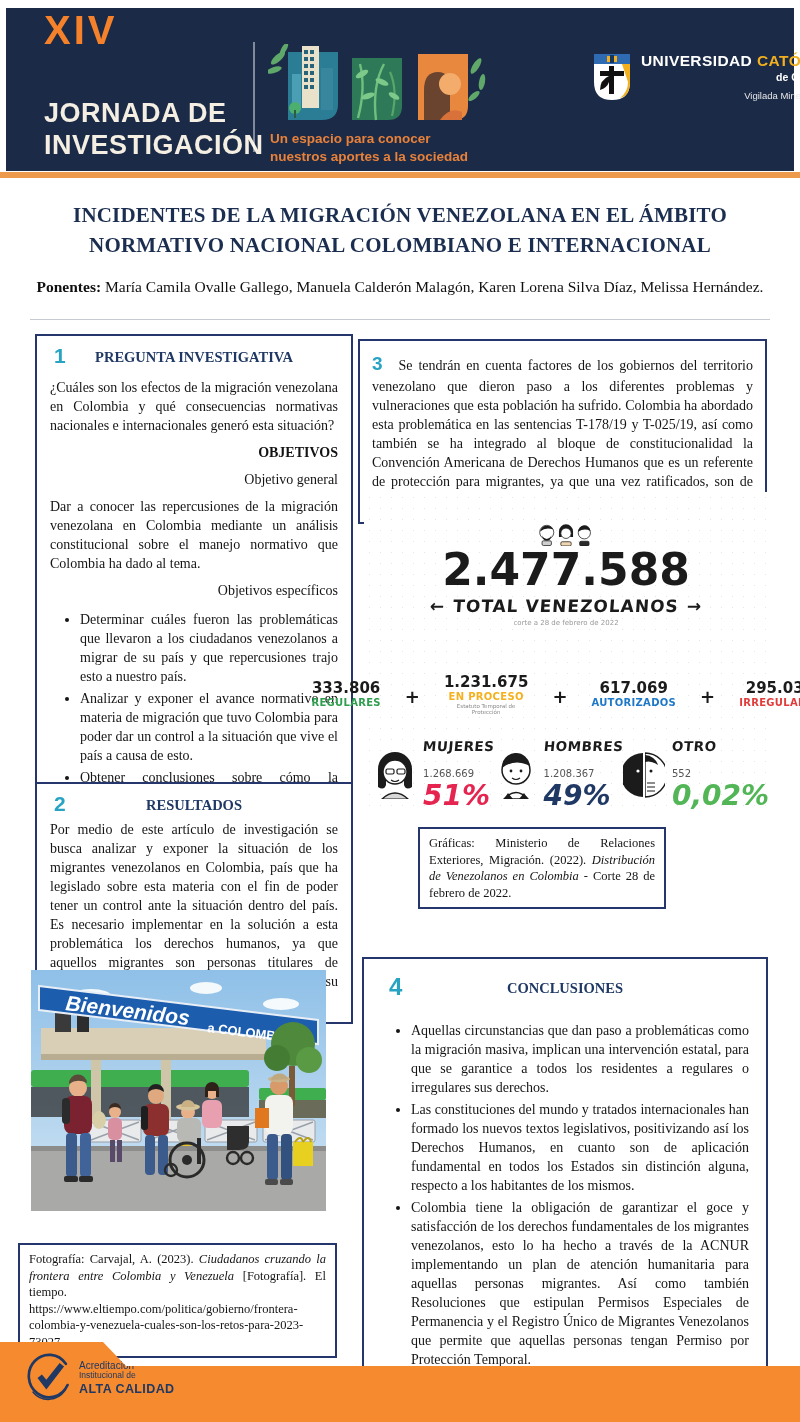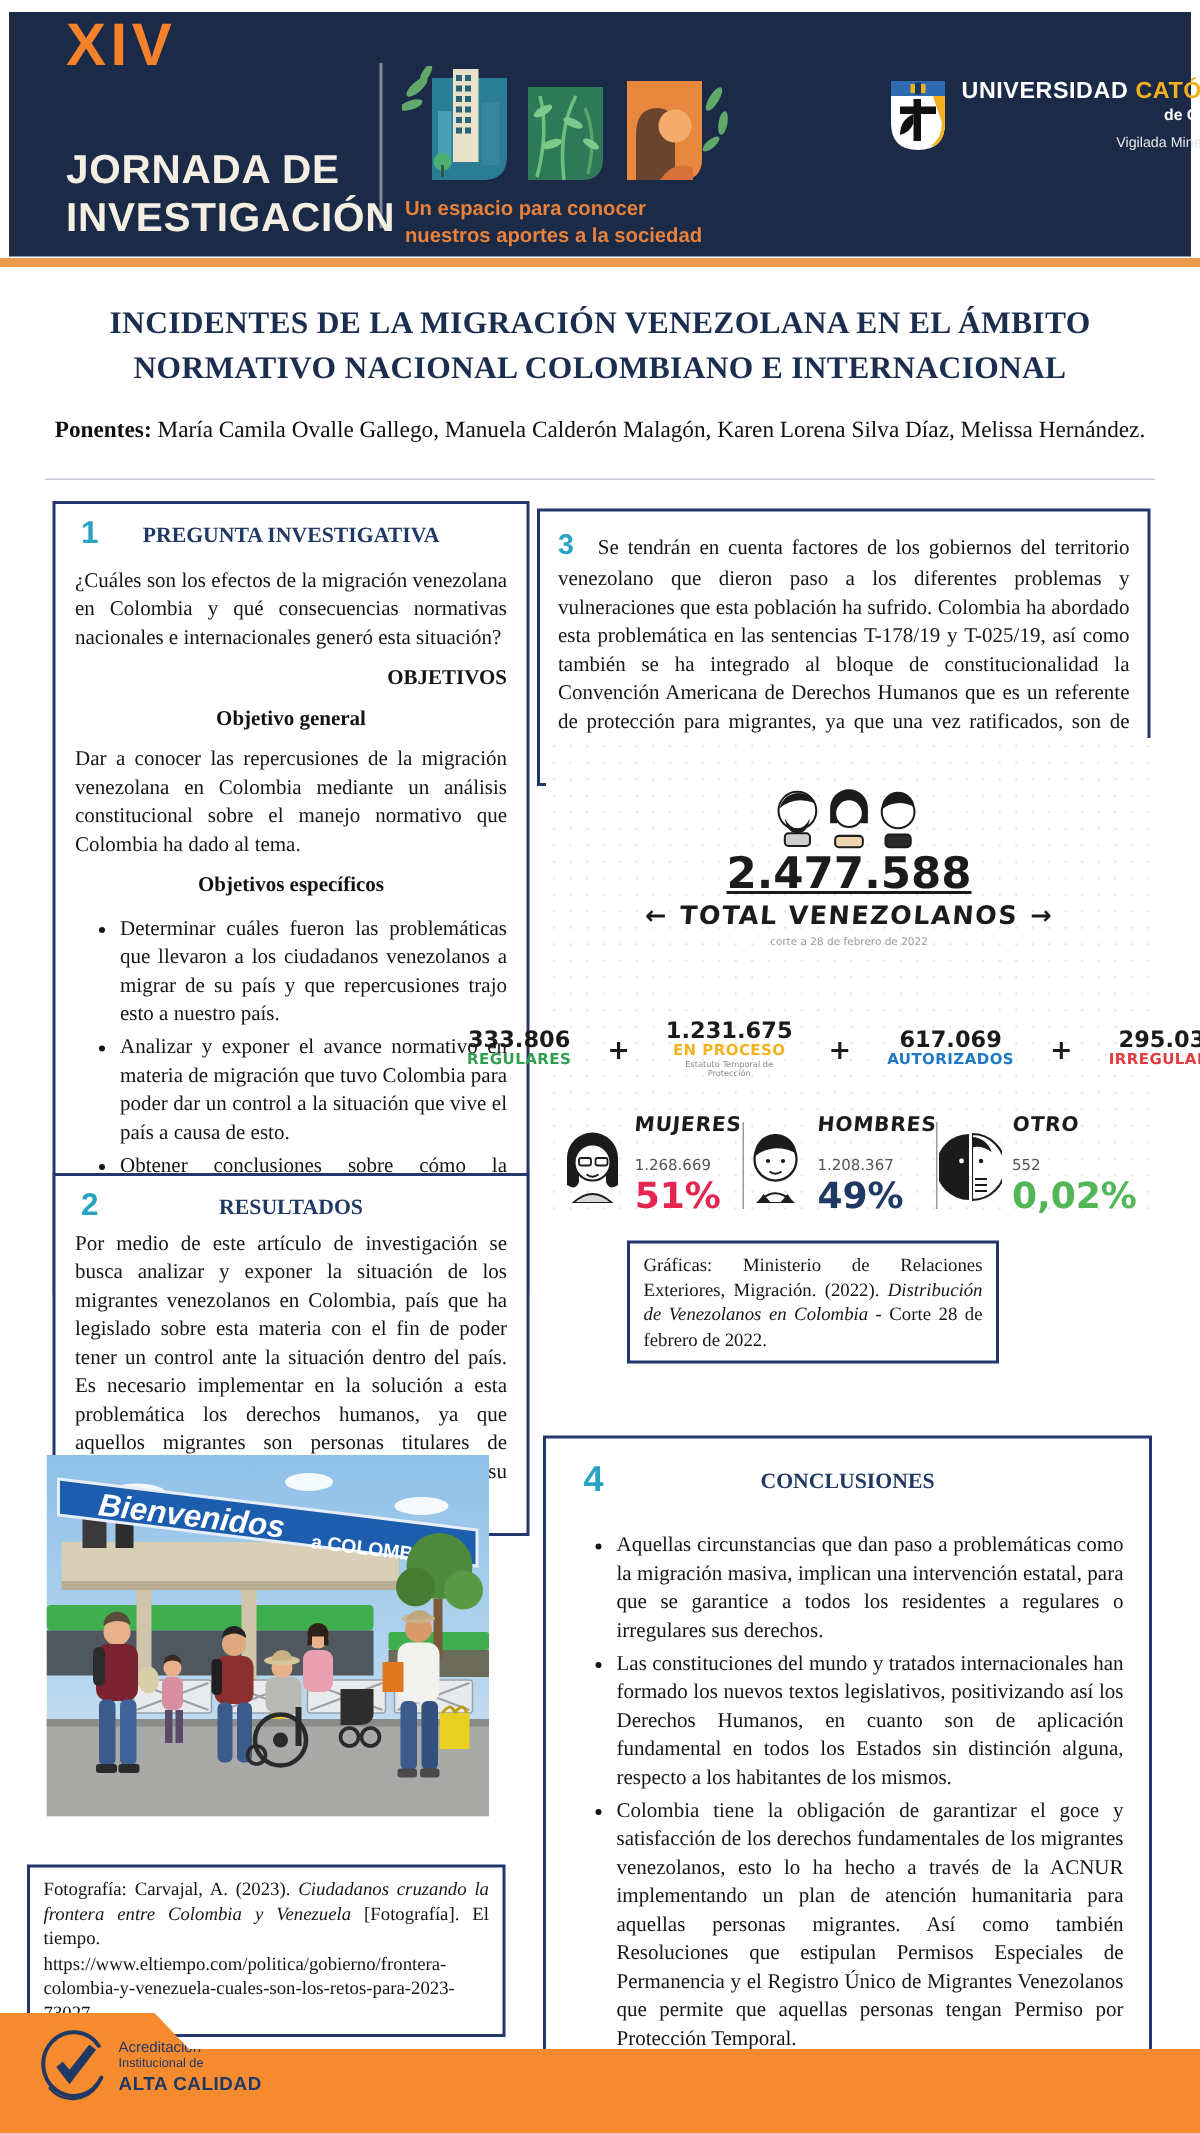--- a/index.html
+++ b/index.html
@@ -38,50 +38,50 @@
   .box-head{position:relative;text-align:center;font-weight:bold;color:#1F3864;
        font-size:14.5px;padding:4px 0 2px;}
   .box-num{position:absolute;left:4px;top:-2px;color:#29A3C2;font-family:"Liberation Sans",sans-serif;
        font-weight:800;font-size:21px;}
   .box1{left:35px;top:334px;width:318px;padding:8px 13px 14px;}
   .box2{left:35px;top:782px;width:318px;padding:8px 13px 12px;}
   .box3{left:358px;top:339px;width:409px;padding:10px 12px 12px;}
   .box4{left:362px;top:957px;width:406px;padding:12px 17px 16px;}
   .box p{margin:8px 0 0;}
   .center-sub{ text-align:right;font-weight:bold;color:#131313;margin-top:10px;}
-  .side-sub{font-weight:bold;color:#131313;margin-top:6px;text-align:center;}
+  .side-sub{font-weight:normal;color:#131313;margin-top:6px;text-align:right;}
   .box ul{margin:10px 0 2px;padding-left:30px;}
   .box li{margin-bottom:3px;}
   .inline-num{color:#29A3C2;font-family:"Liberation Sans",sans-serif;font-weight:800;
        font-size:19px;margin-right:16px;}
   .box4 .box-num{font-size:24px;left:8px;top:0;}
   .box4 .box-head{padding-top:8px;}
   .box4 ul{margin-top:20px;}
 
   
   .info{position:absolute;left:364px;top:492px;width:404px;height:318px;background:#fff;
      background-image:radial-gradient(#e8e6e2 .8px,transparent .9px);background-size:11px 11px;
      display:flex;flex-direction:column;align-items:center;font-family:"DejaVu Sans",sans-serif;}
   .heads{margin-top:30px;}
-  .total{font-weight:800;font-size:29px;color:#1b1b1b;letter-spacing:0;line-height:1;margin-top:2px;text-decoration:underline;}
+  .total{font-weight:800;font-size:44px;color:#1b1b1b;letter-spacing:0;line-height:1;margin-top:2px;}
   .total-label{display:flex;align-items:center;gap:8px;font-weight:800;font-size:17px;
      color:#1b1b1b;letter-spacing:1px;margin-top:4px;transform:skewX(-4deg);}
   .total-note{font-size:7px;color:#9a9a9a;margin-top:3px;}
   .stats{display:flex;align-items:center;gap:24px;margin-top:47px;}
   .stat{text-align:center;}
   .stat-value{font-weight:800;font-size:15px;color:#1b1b1b;line-height:1.1;}
   .stat-label{font-weight:800;font-size:10px;letter-spacing:.3px;line-height:1.2;}
   .stat-note{font-size:5.5px;color:#8a8a8a;}
   .plus{font-weight:800;font-size:18px;color:#1b1b1b;margin-top:4px;}
   .genders{display:flex;align-items:center;justify-content:space-between;width:95%;margin-top:24px;}
   .gender{display:flex;align-items:center;gap:7px;}
   .gtext{display:flex;flex-direction:column;align-items:flex-start;line-height:1.05;}
   .glabel{font-weight:800;font-size:13.5px;color:#1b1b1b;transform:skewX(-5deg);letter-spacing:.5px;}
   .gvalue{font-size:10px;color:#555;margin-top:16px;}
-  .gpercent{font-weight:800;font-size:24px;margin-top:1px;}
+  .gpercent{font-weight:800;font-size:28px;margin-top:1px;font-style:italic;}
   .gdiv{width:1px;height:58px;background:#9a9a9a;}
 
   
   .caption{position:absolute;box-sizing:border-box;border:2px solid #24366B;background:#fff;
      font-size:12.5px;line-height:1.32;text-align:justify;padding:6px 9px;overflow-wrap:anywhere;}
   .cap-charts{left:418px;top:827px;width:248px;}
   .cap-photo{left:18px;top:1243px;width:319px;}
   .caption i{font-style:italic;}
 
   

